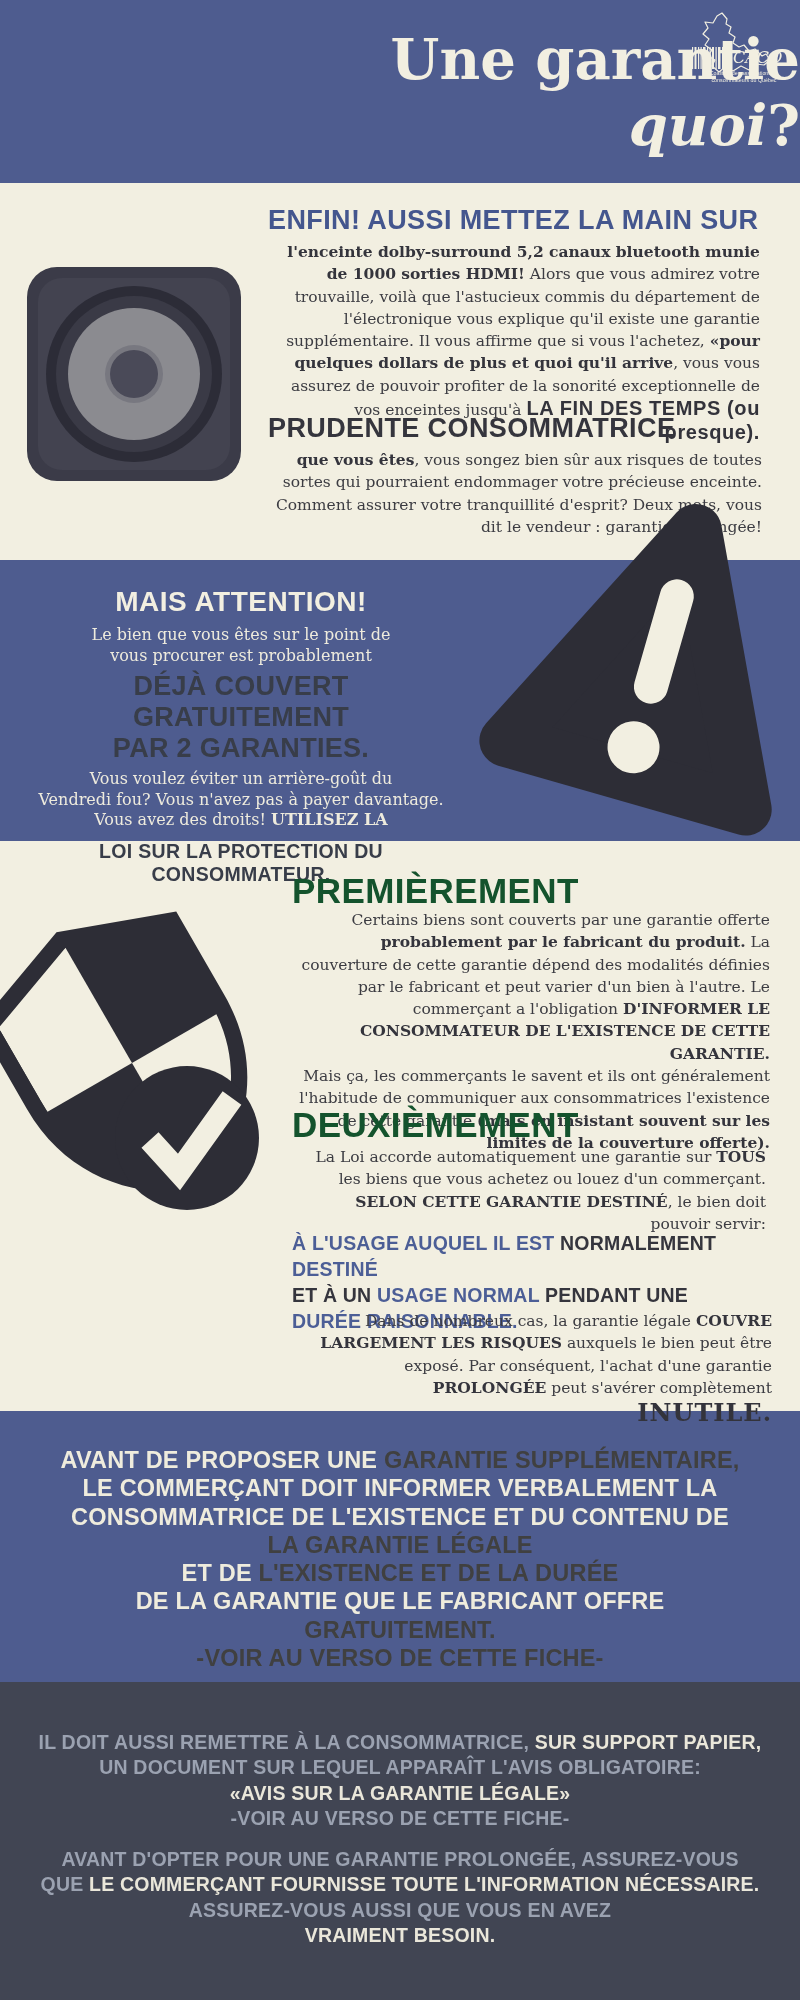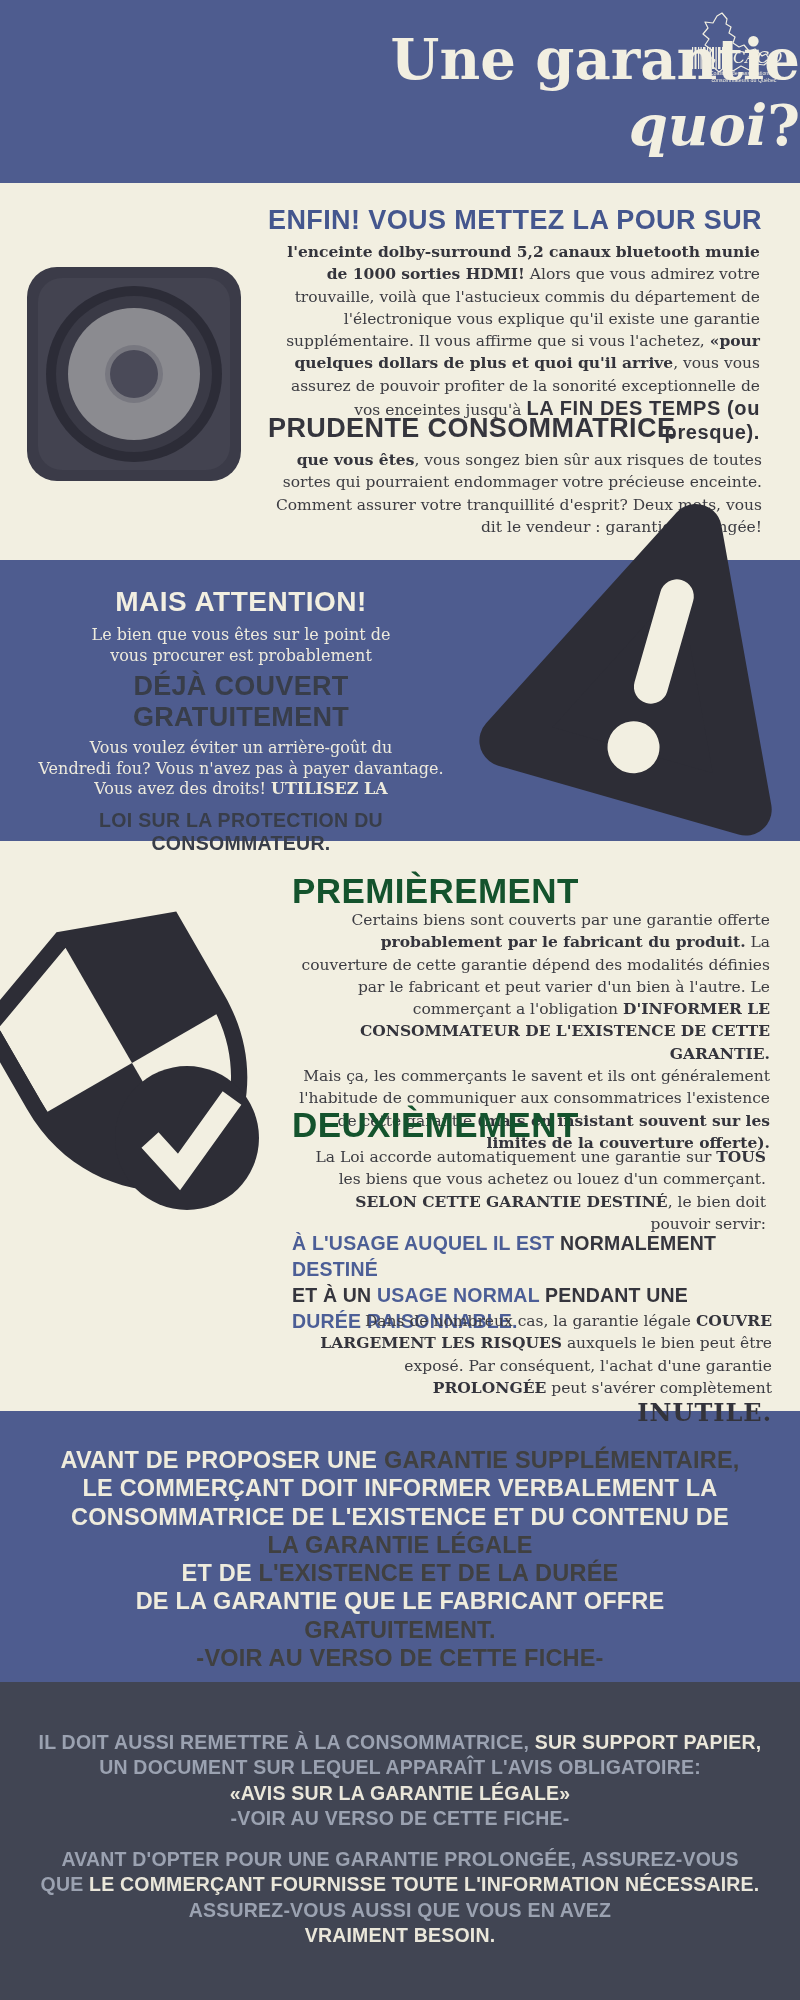--- a/index.html
+++ b/index.html
@@ -86,35 +86,36 @@
         <rect x="36" y="37" width="1.2" height="22"></rect>
           <rect x="38.5" y="37" width="2" height="22"></rect>
         <rect x="42" y="37" width="1.2" height="22"></rect>
       </g>
       <text x="47" y="53" class="logo-acro" font-size="16" fill="#f2efe1">CACQ</text>
       <text x="58" y="65" text-anchor="middle" font-size="5.3" fill="#f2efe1" font-family="Liberation Sans, sans-serif">Coalition des associations de</text>
       <text x="58" y="72" text-anchor="middle" font-size="5.3" fill="#f2efe1" font-family="Liberation Sans, sans-serif">consommateurs du Québec</text>
     </svg>
   </div>
 
-  <div class="abs h-sans h-blue" style="top:206px;left:268px;">ENFIN! VOUS METTEZ LA POUR SUR</div>
+  <div class="abs h-sans h-blue" style="top:206px;left:268px;">ENFIN! AUSSI METTEZ LA MAIN SUR</div>
   <div class="abs serif" style="top:241px;left:268px;width:492px;">
     <span class="b">l'enceinte dolby-surround 5,2 canaux bluetooth munie de 1000 sorties HDMI!</span><span> Alors que vous admirez votre trouvaille, voilà que l'astucieux commis du département de l'électronique vous explique qu'il existe une garantie supplémentaire. Il vous affirme que si vous l'achetez, </span><span class="b">«pour quelques dollars de plus et quoi qu'il arrive</span><span>, vous vous assurez de pouvoir profiter de la sonorité exceptionnelle de vos enceintes jusqu'à </span><span class="fin-sans">LA FIN DES TEMPS (ou presque).</span>
   </div>
 
   <div class="abs h-sans h-dark" style="top:414px;left:268px;">PRUDENTE CONSOMMATRICE</div>
   <div class="abs serif" style="top:449px;left:268px;width:494px;">
     <span class="b">que vous êtes</span><span>, vous songez bien sûr aux risques de toutes sortes qui pourraient endommager votre précieuse enceinte. Comment assurer votre tranquillité d'esprit? Deux mots, vous dit le vendeur : garantie prolongée!</span>
   </div>
 
   <div class="abs att">
     <div class="att-h">MAIS ATTENTION!</div>
     <div class="att-serif">Le bien que vous êtes sur le point de</div>
     <div class="att-serif">vous procurer est probablement</div>
     <div class="att-dark mt4">DÉJÀ COUVERT GRATUITEMENT</div>
+    <div class="att-dark">PAR 2 GARANTIES.</div>
     <div class="att-serif mt4">Vous voulez éviter un arrière-goût du</div>
     <div class="att-serif">Vendredi fou? Vous n'avez pas à payer davantage.</div>
     <div class="att-serif"><span>Vous avez des droits! </span><span class="b">UTILISEZ LA</span></div>
     <div class="att-dark3">LOI SUR LA PROTECTION DU CONSOMMATEUR.</div>
   </div>
 
   <div class="abs h-sans h-big" style="top:872px;left:292px;">PREMIÈREMENT</div>
   <div class="abs serif" style="top:909px;left:292px;width:478px;">
     <span>Certains biens sont couverts par une garantie offerte </span><span class="b">probablement par le fabricant du produit.</span><span> La couverture de cette garantie dépend des modalités définies par le fabricant et peut varier d'un bien à l'autre.  Le commerçant a l'obligation </span><span class="b">D'INFORMER LE CONSOMMATEUR DE L'EXISTENCE DE CETTE GARANTIE.</span><br>
     <span>Mais ça, les commerçants le savent et ils ont généralement l'habitude de communiquer aux consommatrices l'existence de cette garantie </span><span class="b">(mais en insistant souvent sur les limites de la couverture offerte).</span>

